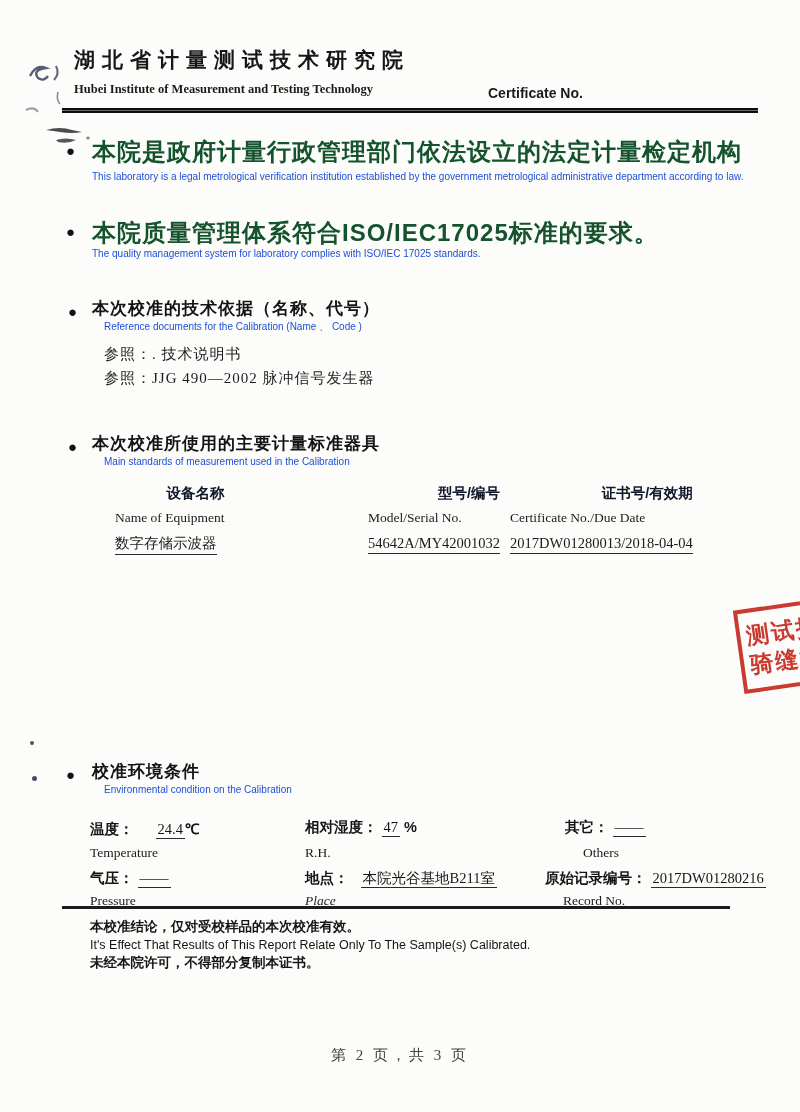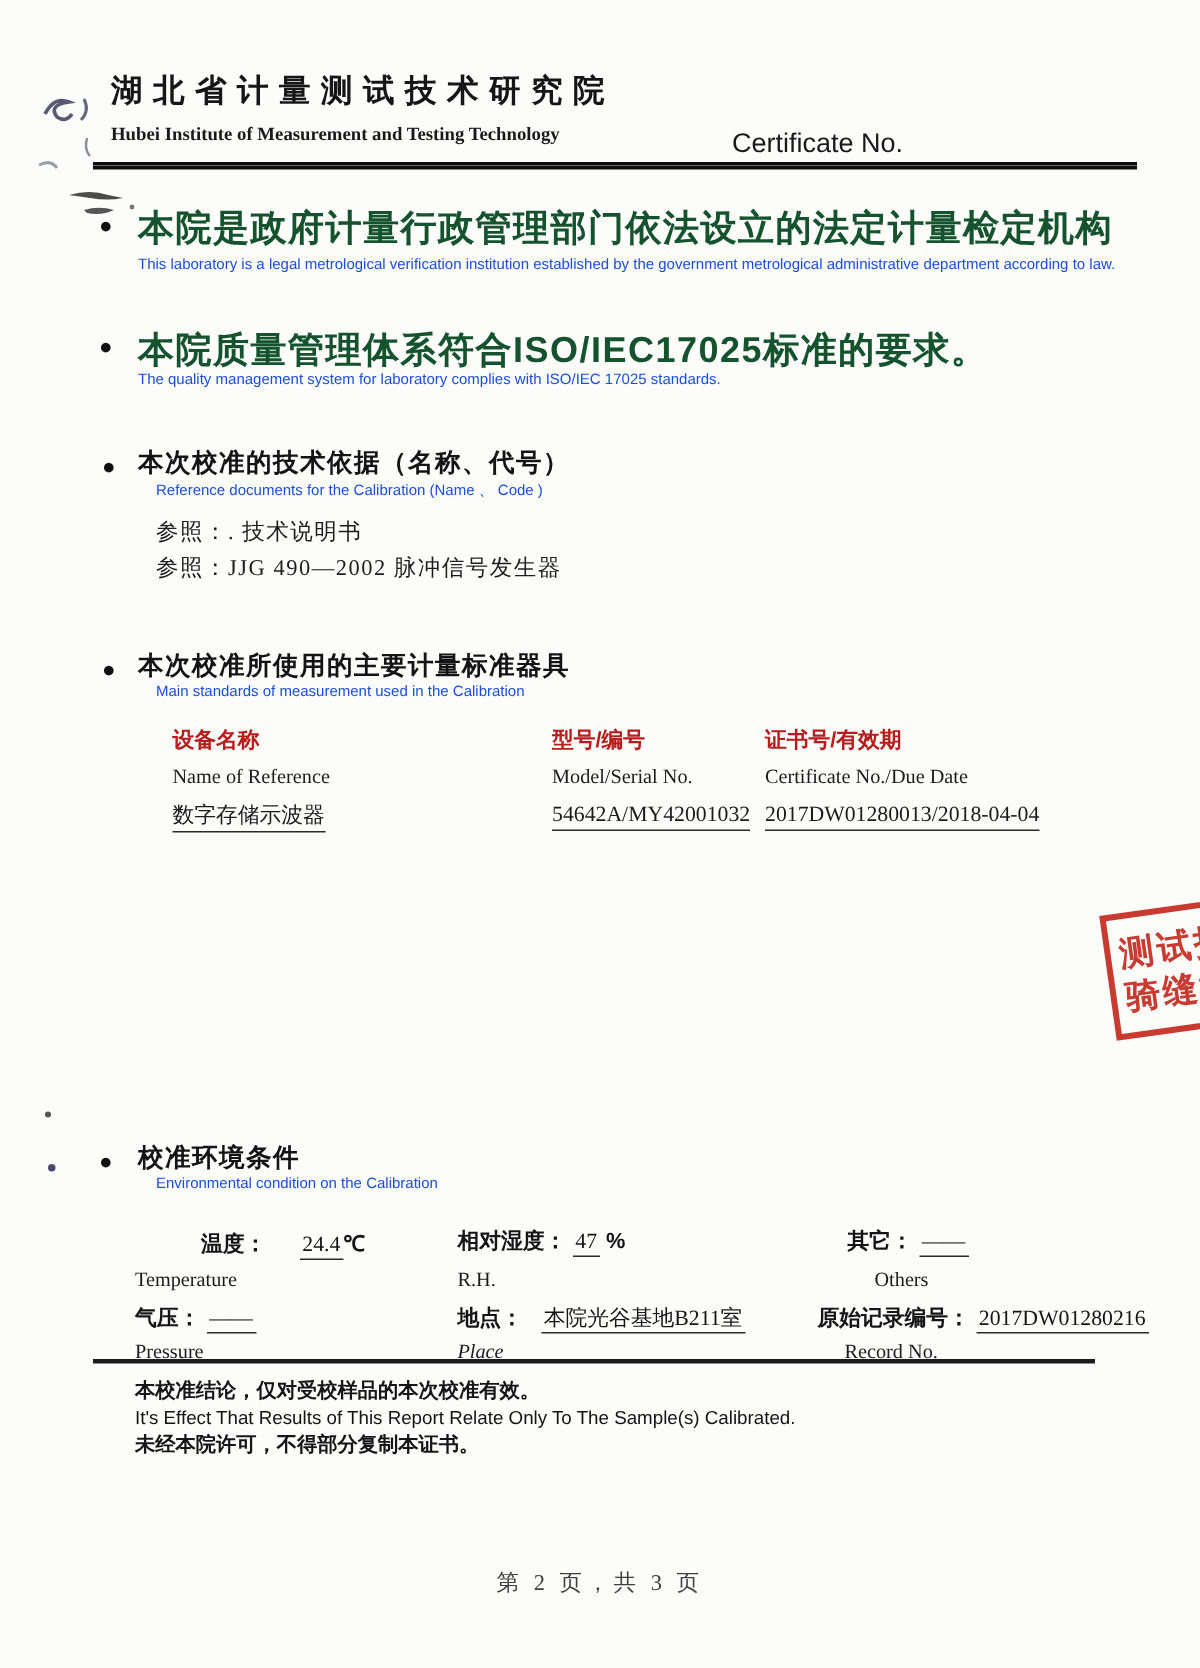--- a/index.html
+++ b/index.html
@@ -12,36 +12,36 @@
     color:#1b1b1b;
   }
   .abs{position:absolute;}
 
   
   .inst-cn{left:74px;top:46px;font-size:21px;font-weight:bold;letter-spacing:7px;color:#161616;}
   .inst-en{left:74px;top:82px;font-size:12.5px;font-weight:bold;font-family:"Liberation Serif",serif;color:#1a1a1a;}
   .cert-block{left:488px;top:50px;font-size:17px;font-weight:bold;color:#141414;white-space:nowrap;}
   .cert-num{font-family:"Liberation Serif",serif;font-weight:600;letter-spacing:.5px;}
   .cert-num .num{border-bottom:1.5px solid #222;padding-bottom:1px;}
-  .cert-en{left:488px;top:85px;font-size:18px;font-weight:normal;color:#1a1a1a;}
+  .cert-en{left:488px;top:85px;font-size:14px;font-weight:bold;color:#1a1a1a;}
   .head-rule{left:62px;top:108px;width:696px;height:5px;
     background:linear-gradient(#0e0e0e 0 2px,#6a6a6a 2px 3px,#0e0e0e 3px 5px);}
 
   
   .bullet{font-size:15px;color:#111;}
   .sec-cn-big{font-size:24px;font-weight:bold;letter-spacing:1px;color:#14532d;white-space:nowrap;}
   .sec-cn{font-size:17px;font-weight:bold;letter-spacing:1px;color:#141414;white-space:nowrap;}
   .sec-en{font-size:10px;color:#1d4ed8;}
   .just{width:672px;text-align:justify;line-height:19px;}
 
   .ref-item{font-family:"Liberation Serif",serif;font-size:15px;color:#1d1d1d;letter-spacing:1px;white-space:nowrap;}
 
   
   .std-col{position:absolute;top:0;white-space:nowrap;}
-  .std-cn{font-size:14.5px;font-weight:600;color:#b91c1c;margin-bottom:7px;}
+  .std-cn{font-size:14.5px;font-weight:600;color:#0f172a;margin-bottom:7px;text-align:right;}
   .std-en{font-family:"Liberation Serif",serif;font-size:13.5px;color:#1b1b1b;margin-bottom:8px;}
   .std-val{font-family:"Liberation Serif",serif;font-size:14.5px;color:#1b1b1b;
     border-bottom:1.4px solid #2a2a2a;padding-bottom:1px;display:inline-block;}
 
   
   .env-label{font-size:14.5px;font-weight:600;color:#151515;white-space:nowrap;}
   .env-en{font-family:"Liberation Serif",serif;font-size:13.5px;color:#1b1b1b;white-space:nowrap;}
   .uval{font-family:"Liberation Serif",serif;font-weight:normal;border-bottom:1.4px solid #2a2a2a;padding:0 2px 1px 2px;}
   .env-rule{left:62px;top:906px;width:668px;height:3px;background:#1c1c1c;}
 
@@ -107,21 +107,21 @@
   <div class="abs ref-item" style="left:104px;top:345px;">参照：. 技术说明书</div>
   <div class="abs ref-item" style="left:104px;top:369px;">参照：JJG  490—2002 脉冲信号发生器</div>
 
   <div class="abs bullet" style="left:68px;top:438px;">●</div>
   <div class="abs sec-cn" style="left:92px;top:432px;">本次校准所使用的主要计量标准器具</div>
   <div class="abs sec-en" style="left:104px;top:456px;">Main standards of measurement used in the Calibration</div>
 
   <div class="abs" style="left:115px;top:484px;width:660px;height:70px;">
     <div class="std-col" style="left:0;">
       <div class="std-cn">设备名称</div>
-      <div class="std-en">Name of Reference</div>
+      <div class="std-en">Name of Equipment</div>
       <span class="std-val">数字存储示波器</span>
     </div>
     <div class="std-col" style="left:253px;">
       <div class="std-cn">型号/编号</div>
       <div class="std-en">Model/Serial No.</div>
       <span class="std-val">54642A/MY42001032</span>
     </div>
     <div class="std-col" style="left:395px;">
       <div class="std-cn">证书号/有效期</div>
       <div class="std-en">Certificate No./Due Date</div>
@@ -131,21 +131,21 @@
 
   <div class="abs stamp" style="border-color: rgb(201, 58, 48);">
     <div style="color: rgb(201, 58, 48);">测试技术</div>
     <div style="color: rgb(201, 58, 48);">骑缝章</div>
   </div>
 
   <div class="abs bullet" style="left:66px;top:766px;">●</div>
   <div class="abs sec-cn" style="left:92px;top:760px;">校准环境条件</div>
   <div class="abs sec-en" style="left:104px;top:784px;">Environmental condition on the Calibration</div>
 
-  <div class="abs env-label" style="left:90px;top:818px;margin-left:44px;">
+  <div class="abs env-label" style="left:90px;top:818px;">
     <span>温度：</span>
     <span class="uval" style="margin-left:18px;">24.4</span><span>℃</span>
   </div>
   <div class="abs env-label" style="left:305px;top:818px;">
     <span>相对湿度：</span>
     <span class="uval">47</span> <span>%</span>
   </div>
   <div class="abs env-label" style="left:565px;top:818px;">
     <span>其它：</span>
     <span class="uval">——</span>

